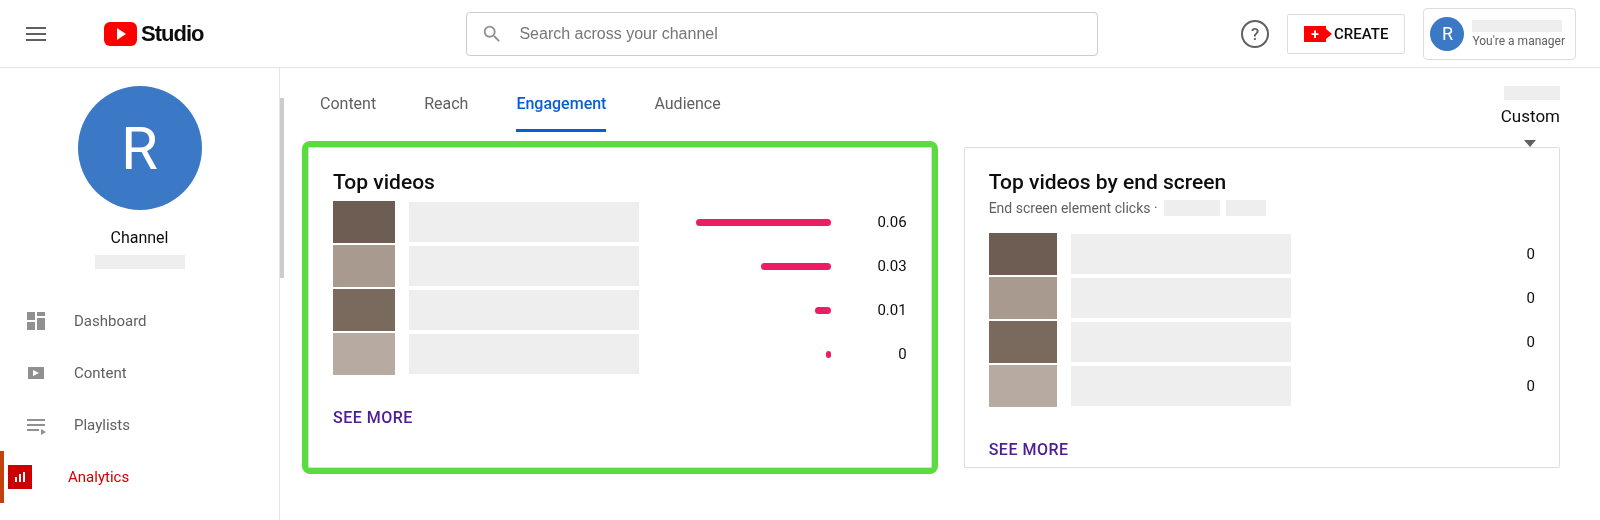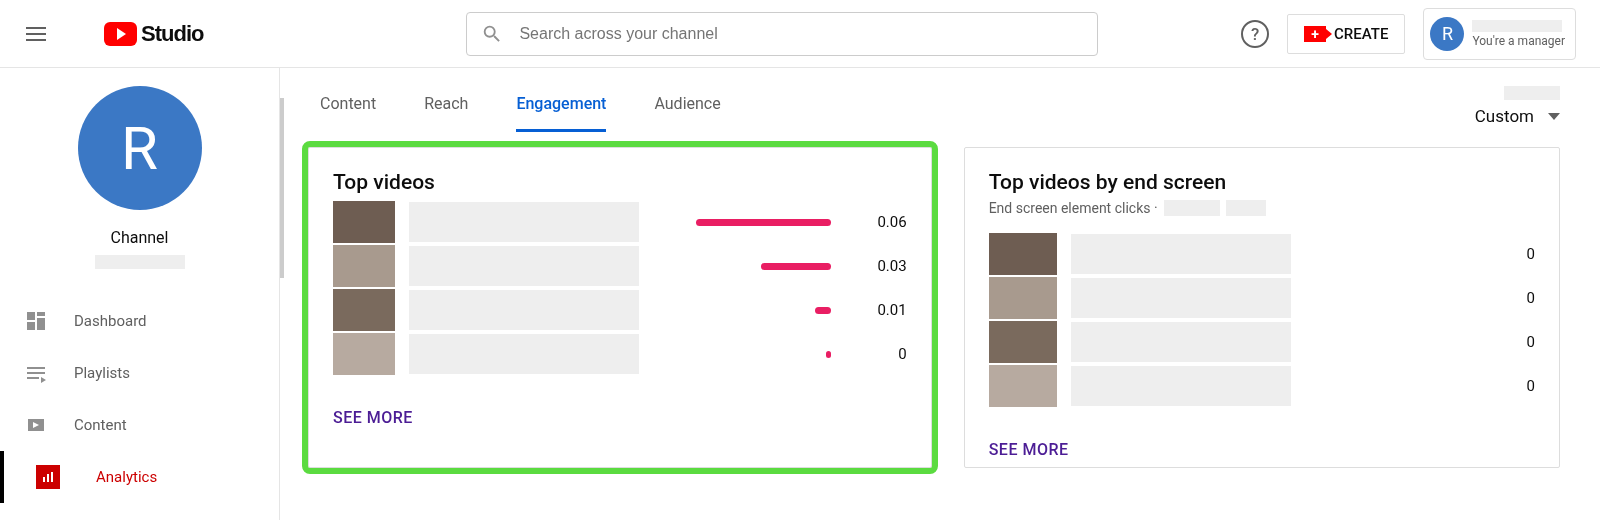--- a/index.html
+++ b/index.html
@@ -29,33 +29,33 @@
 
   
   .body { display:flex; height: calc(520px - 68px); }
   .sidebar { width: 280px; border-right:1px solid #e5e5e5; padding-top: 14px; }
   .channel { display:flex; flex-direction:column; align-items:center; }
   .avatar-lg { width:124px; height:124px; border-radius:50%; background:#3b78c5; color:#fff; display:flex; align-items:center; justify-content:center; font-size:60px; font-weight:400; margin-top:4px;}
   .channel-name { margin-top:18px; font-size:16px; }
   .channel-redact { margin-top:8px; width:90px; height:14px; background:#eee; }
   .nav { margin-top: 26px; }
   .nav-item { height:52px; display:flex; align-items:center; padding:0 24px; gap:26px; cursor:pointer; font-size:15px; color:#606060;}
-  .nav-item.active { color:#c00; background:transparent; border-left:4px solid #000000; padding-left:32px; font-weight:400;gap:36px;}
+  .nav-item.active { color:#c00; background:transparent; border-left:4px solid #c2410c; padding-left:4px; font-weight:400;gap:36px;}
   .nav-item.active .nav-icon { fill:#c00; background:#c00; }
   .nav-icon { width:24px; height:24px; display:flex; align-items:center; justify-content:center; }
   .nav-icon svg { fill:#909090; width:24px; height:24px; }
 
   .main { flex:1; position:relative; overflow:hidden;}
   .scroll-ind { position:absolute; left:0; top:30px; width:4px; height:180px; background:#ccc; }
   .tabs { display:flex; gap:48px; padding: 26px 40px 0 40px; font-size:16px; border-bottom:1px solid transparent; }
   .tab { padding-bottom: 16px; cursor:pointer; color:#606060; }
   .tab.active { color:#065fd4; border-bottom: 3px solid #065fd4; font-weight:500; }
   .period { position:absolute; right:40px; top:18px; text-align:right; }
   .period-redact { width:56px; height:14px; background:#eee; margin-left:auto; margin-bottom:6px;}
-  .period-row { display:flex; align-items:center; gap:14px; font-size:17px; }
+  .period-row { display:flex; align-items:center; gap:14px; font-size:17px;flex-direction:column; }
   .chev { width:0; height:0; border-left:6px solid transparent; border-right:6px solid transparent; border-top:7px solid #606060; cursor:pointer;}
 
   .cards { display:flex; gap:32px; padding: 14px 40px 0 28px; }
   .card { border:1px solid #ddd; border-radius:2px; padding: 22px 24px 8px 24px; flex:1; background:#fff;}
   .card.highlight { outline: 6px solid #5bdb40; }
   .card h3 { margin:0 0 6px 0; font-size:21px; font-weight:500; }
   .subtitle { font-size:14px; color:#606060; display:flex; align-items:center; gap:6px; margin-bottom:16px;}
   .sub-redact { display:inline-block; background:#eee; height:16px;}
   .rows { display:flex; flex-direction:column; gap:0; }
   .row { height:44px; display:flex; align-items:center; gap:14px; }
@@ -116,32 +116,32 @@
         <div class="nav-icon">
             <svg viewBox="0 0 24 24">
               <path d="M3 3h8v8H3V3zm10 0h8v4h-8V3zM3 13h8v8H3v-8zm10-4h8v12h-8V9z"></path>
             </svg>
           </div>
         <span>Dashboard</span>
       </div>
       <div class="nav-item">
         <div class="nav-icon">
             <svg viewBox="0 0 24 24">
+              <path d="M4 6h16v12H4z M9 9v6l6-3-6-3z" fill-rule="evenodd"></path>
+            </svg>
+          </div>
+        <span>Content</span>
+      </div>
+      <div class="nav-item">
+        <div class="nav-icon">
+            <svg viewBox="0 0 24 24">
               <path d="M3 6h18v2H3V6zm0 5h18v2H3v-2zm0 5h12v2H3v-2zm14 0l5 3-5 3v-6z"></path>
             </svg>
           </div>
         <span>Playlists</span>
-      </div>
-      <div class="nav-item">
-        <div class="nav-icon">
-            <svg viewBox="0 0 24 24">
-              <path d="M4 6h16v12H4z M9 9v6l6-3-6-3z" fill-rule="evenodd"></path>
-            </svg>
-          </div>
-        <span>Content</span>
       </div>
       <div class="nav-item active">
         <div class="nav-icon">
             <svg viewBox="0 0 24 24" style="fill:#c00">
               <rect x="3" y="3" width="18" height="18" rx="2" fill="#c00"></rect>
               <rect x="7" y="12" width="2" height="5" fill="#fff"></rect>
               <rect x="11" y="9" width="2" height="8" fill="#fff"></rect>
               <rect x="15" y="7" width="2" height="10" fill="#fff"></rect>
             </svg>
           </div>

